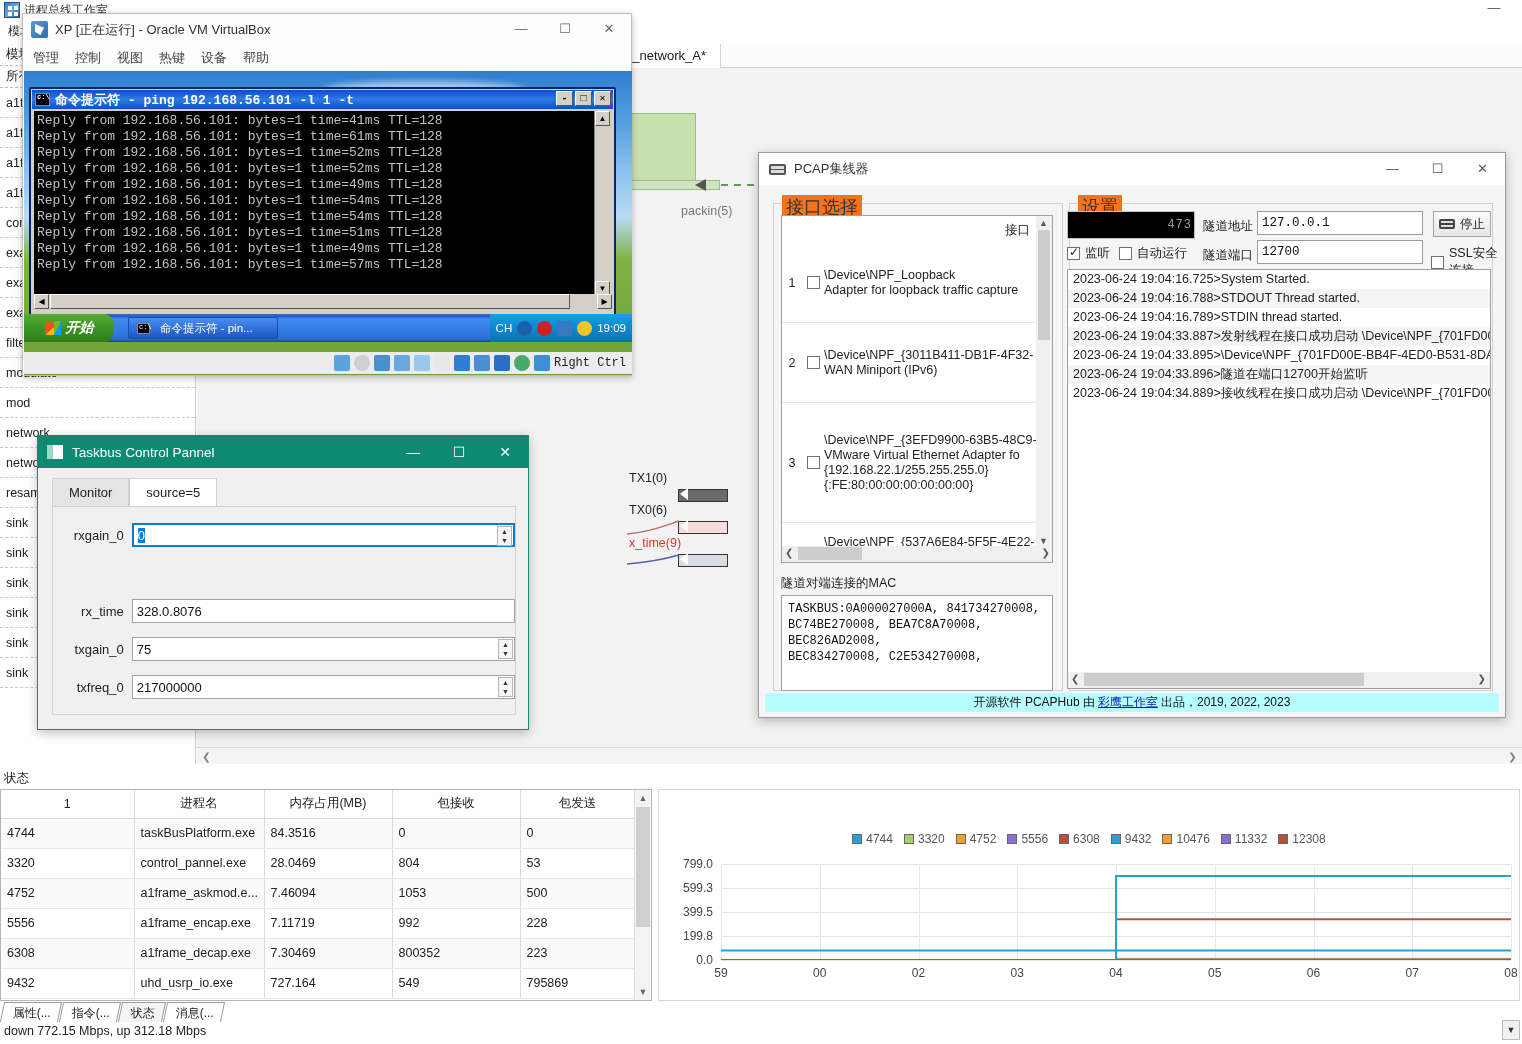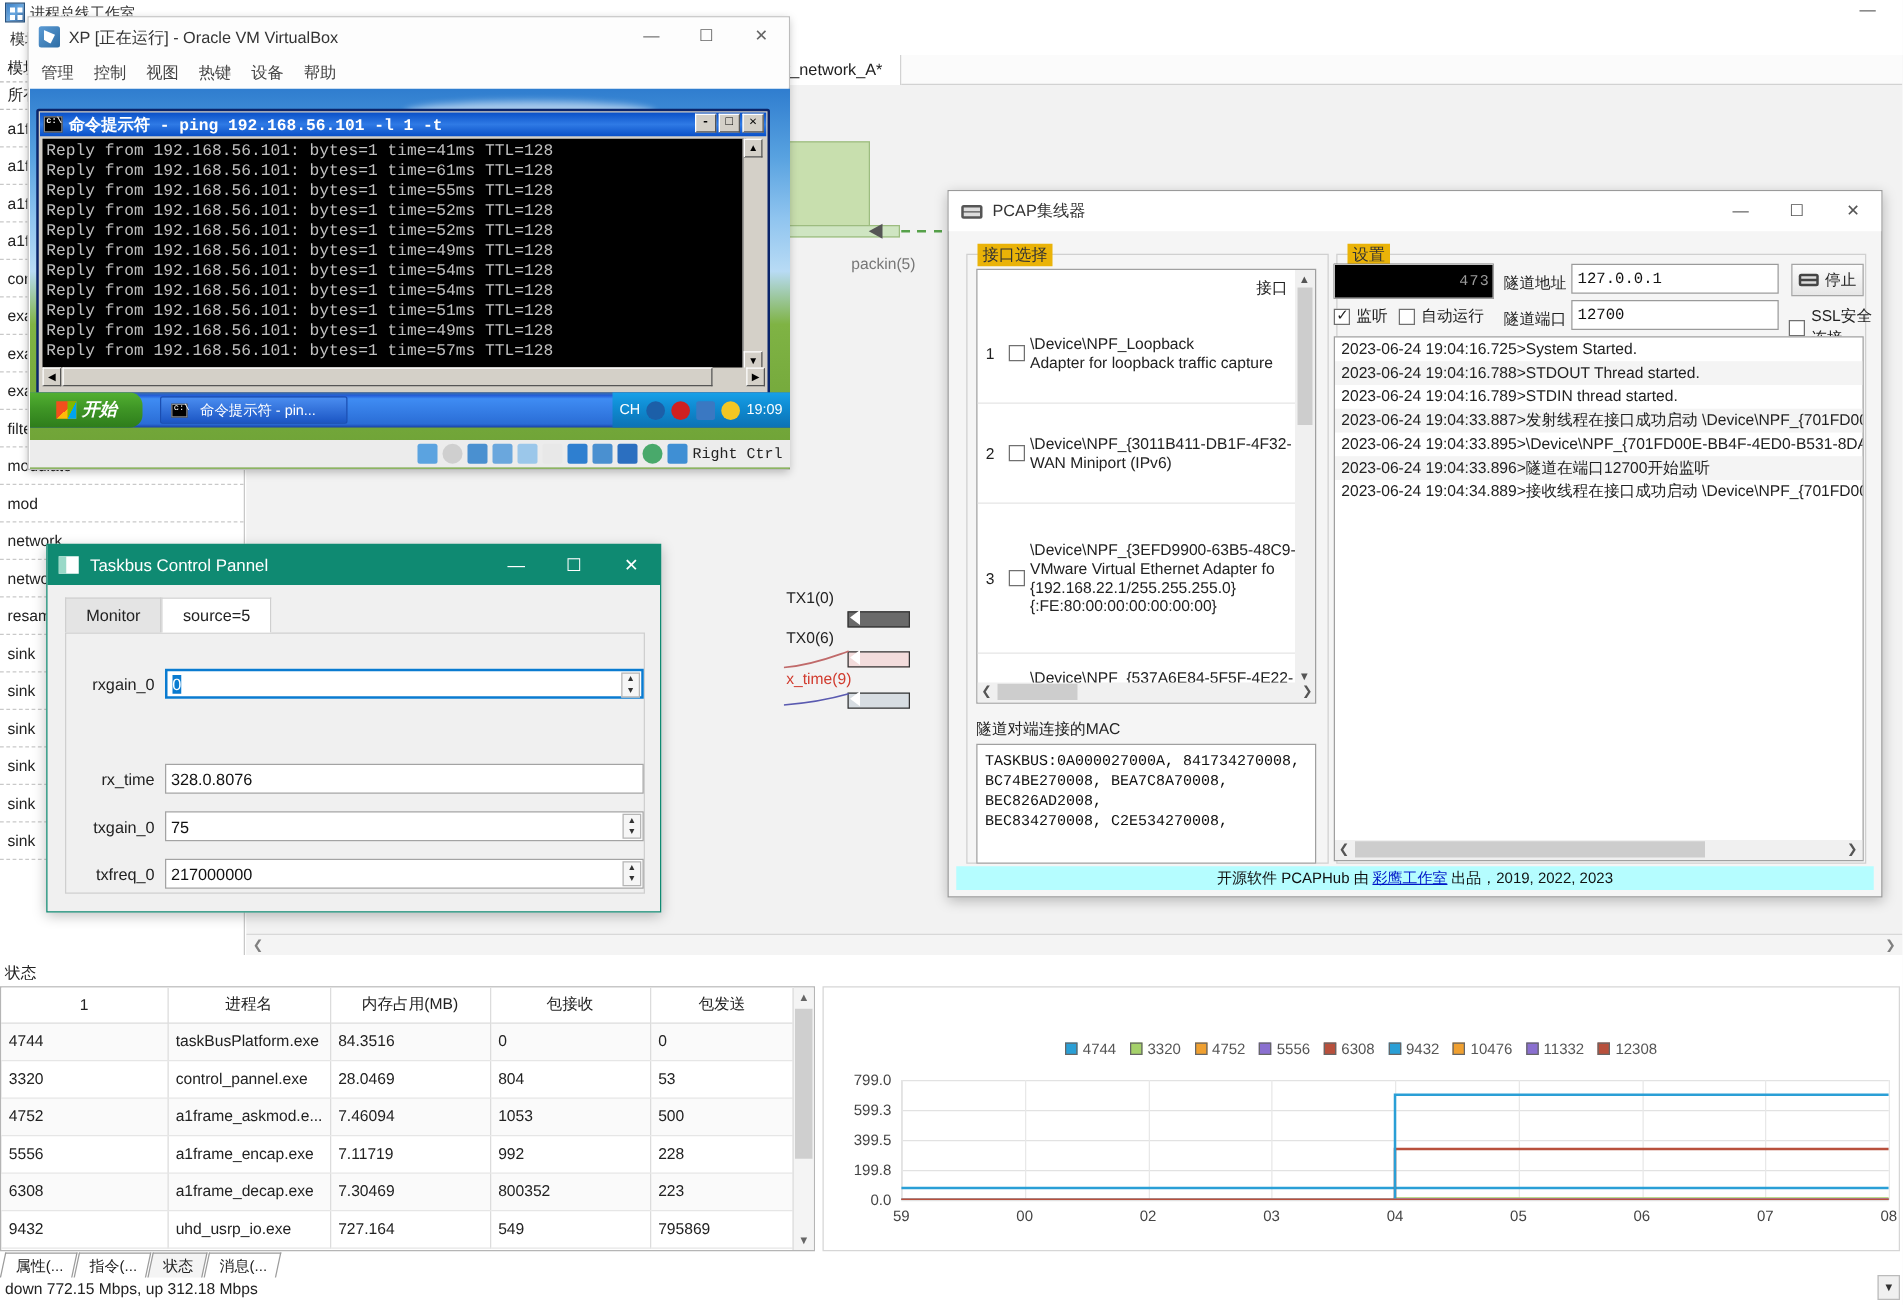--- a/index.html
+++ b/index.html
@@ -242,21 +242,21 @@
     position: absolute; left: 758px; top: 152px; width: 748px; height: 566px;
     background: #f5f5f5; border: 1px solid #9a9a9a; box-shadow: 0 3px 10px rgba(0,0,0,.25);
   }
   .pcap-title { height: 32px; background: #fff; display: flex; align-items: center; padding-left: 10px; }
   .pcap-ico { width: 17px; height: 11px; background: #555; border-radius: 2px; margin-right: 8px; position: relative; flex:none;}
   .pcap-ico::after{content:"";position:absolute;left:2px;top:2px;width:13px;height:3px;background:#ddd;box-shadow:0 4px 0 #ddd;}
   .pcap-title-text { font-size: 13px; color: #333; }
   .pcap-btns { position: absolute; right: 0; top: 0; display: flex; }
   .pcap-btn { width: 45px; height: 31px; line-height: 31px; text-align: center; font-size: 13px; color: #555; }
   .gbox { position: absolute; border: 1px solid #d0d0d0; }
-  .gbox-legend { position: absolute; top: -9px; left: 8px; background: #eab308; padding: 0 4px; font-size: 13px; color: #333; }
+  .gbox-legend { position: absolute; top: -9px; left: 8px; background: #f97316; padding: 0 4px; font-size: 18px; color: #333; }
   .iface-list {
     position: absolute; border: 1px solid #a0a0a0; background: #fff; overflow: hidden;
   }
   .iface-row { display: flex; border-bottom: 1px solid #e5e5e5; }
   .iface-num { width: 20px; text-align: center; font-size: 12.5px; color: #222; display:flex; align-items:center; justify-content:center; }
   .iface-cb { width: 22px; display: flex; align-items: center; justify-content: center; }
   .cbx { width: 13px; height: 13px; border: 1px solid #707070; background: #fff; display: inline-block; position: relative; flex: none;}
   .cbx.on::after { content: "\2713"; position: absolute; left: 1px; top: -3px; font-size: 12px; color: #222; }
   .iface-txt { flex: 1; font-size: 12.5px; color: #222; line-height: 15px; padding: 3px 2px 3px 0; overflow:hidden;}
   .lst-vscroll { position: absolute; right: 0; top: 0; width: 16px; background: #f0f0f0; }
@@ -310,21 +310,21 @@
   .tcp-ico::after{content:"";position:absolute;left:0;top:0;width:6px;height:14px;background:#9ad9c8;}
   .tcp-btns { position: absolute; right: 0; top: 0; display: flex; }
   .tcp-btn { width: 46px; height: 32px; line-height: 32px; text-align: center; font-size: 14px; color: #fff; }
   .tcp-tabs { position: absolute; left: 14px; top: 42px; display: flex; font-size: 13px; }
   .tcp-tab { padding: 6px 16px; border: 1px solid #cfcfcf; border-bottom: none; background: #e4e4e4; color: #222; }
   .tcp-tab.active { background: #fff; position: relative; z-index: 2; }
   .tcp-page {
     position: absolute; left: 14px; top: 70px; width: 464px; height: 209px;
     border: 1px solid #cfcfcf; background: #f0f0f0;
   }
-  .tcp-row { position: absolute; left: 0; width: 100%; height: 28px; display: flex; align-items: center; margin-top: 12px; }
+  .tcp-row { position: absolute; left: 0; width: 100%; height: 28px; display: flex; align-items: center; }
   .tcp-lbl { width: 80px; text-align: right; padding-right: 8px; font-size: 13px; color: #222; }
   .tcp-field {
     position: relative; height: 24px; background: #fff; border: 1px solid #a3a3a3;
     display: flex; align-items: center; padding-left: 4px; font-size: 13px; color: #111;
   }
   .tcp-field.focus { border: 2px solid #0a7bd0; }
   .spin {
     position: absolute; right: 1px; top: 1px; width: 15px; height: 20px;
     display: flex; flex-direction: column; border: 1px solid #b5b5b5; background: #f6f6f6;
   }
@@ -674,21 +674,20 @@
           <span>命令提示符 - ping 192.168.56.101 -l 1 -t</span>
           <div class="cmd-tbtns">
             <div class="cmd-tbtn">-</div>
             <div class="cmd-tbtn">□</div>
             <div class="cmd-tbtn">✕</div>
           </div>
         </div>
         <div class="cmd-body" id="cmd-body">
             <div>Reply from 192.168.56.101: bytes=1 time=41ms TTL=128</div>
             <div>Reply from 192.168.56.101: bytes=1 time=61ms TTL=128</div>
-            <div>Reply from 192.168.56.101: bytes=1 time=55ms TTL=128</div>
             <div>Reply from 192.168.56.101: bytes=1 time=52ms TTL=128</div>
             <div>Reply from 192.168.56.101: bytes=1 time=52ms TTL=128</div>
             <div>Reply from 192.168.56.101: bytes=1 time=49ms TTL=128</div>
             <div>Reply from 192.168.56.101: bytes=1 time=54ms TTL=128</div>
             <div>Reply from 192.168.56.101: bytes=1 time=54ms TTL=128</div>
             <div>Reply from 192.168.56.101: bytes=1 time=51ms TTL=128</div>
             <div>Reply from 192.168.56.101: bytes=1 time=49ms TTL=128</div>
             <div>Reply from 192.168.56.101: bytes=1 time=57ms TTL=128</div>
           </div>
         <div class="cmd-vscroll">

